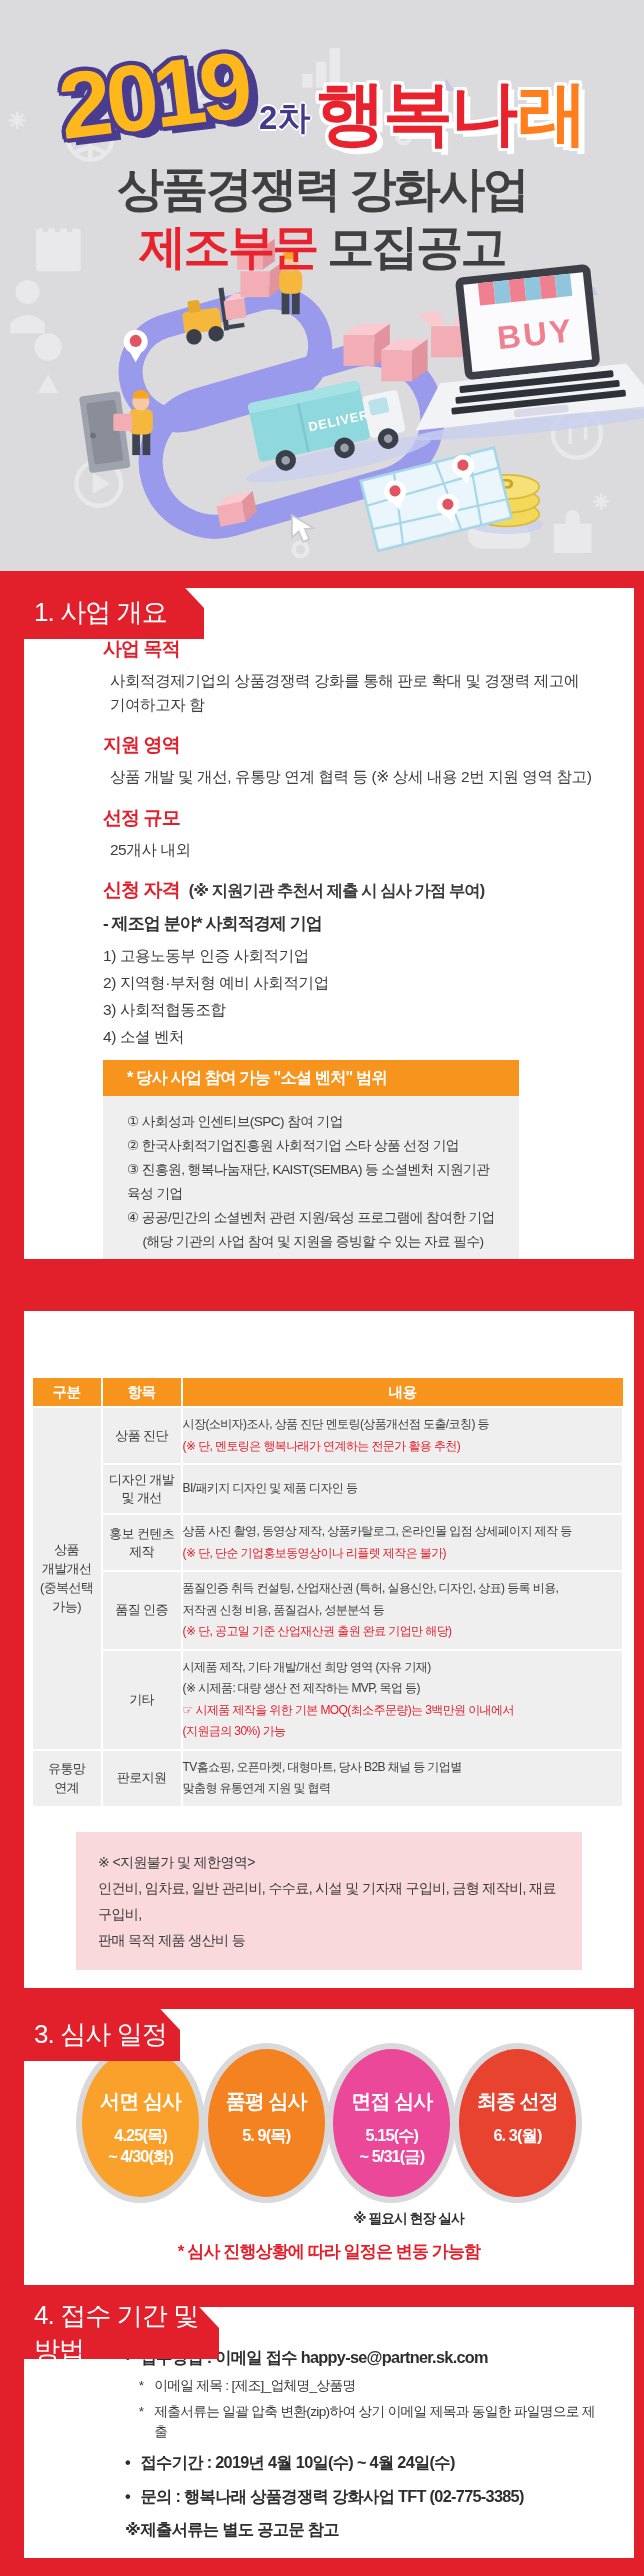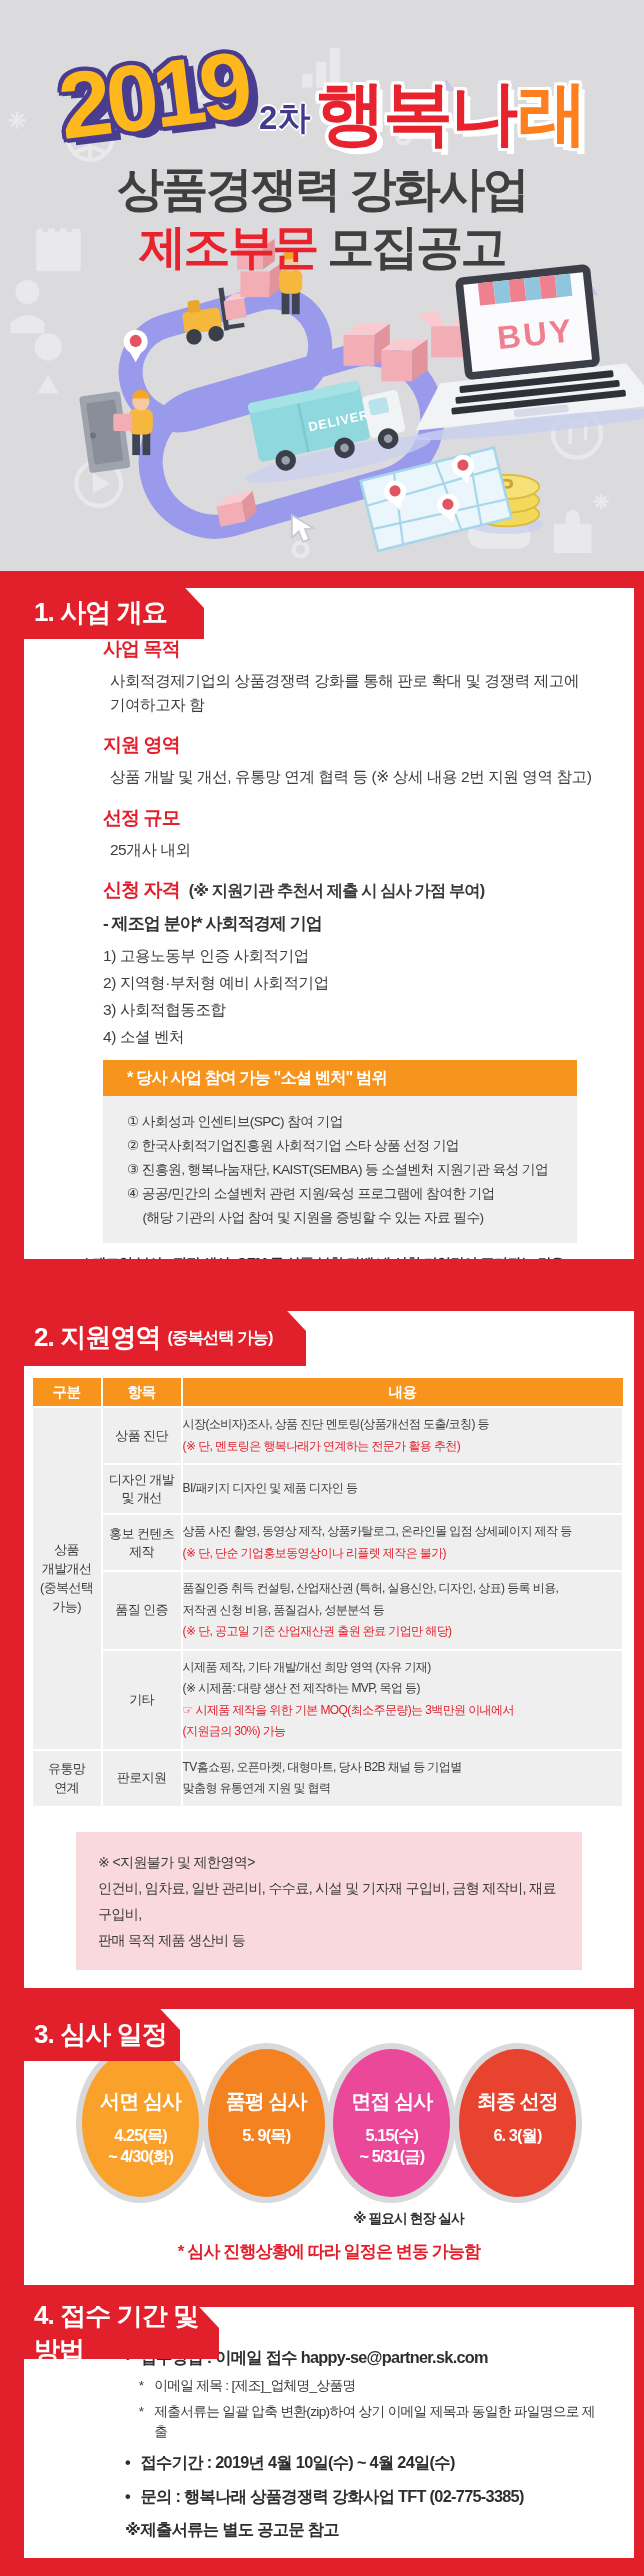--- a/index.html
+++ b/index.html
@@ -20,21 +20,21 @@
   .brand{display:inline-block;font-size:70px;font-weight:900;letter-spacing:-2.6px;color:#E8232E;line-height:1;
     margin-bottom:-5.2px;
     text-shadow:3.4px 0 0 #fff,-3.4px 0 0 #fff,0 3.4px 0 #fff,0 -3.4px 0 #fff,2.6px 2.6px 0 #fff,-2.6px 2.6px 0 #fff,2.6px -2.6px 0 #fff,-2.6px -2.6px 0 #fff,6px 6px 0 #fff;}
   .brand-last{color:#FF7F1E;}
   .title-line2{margin-top:18px;font-size:47px;font-weight:700;letter-spacing:-2.6px;color:#3F3F3F;line-height:1.2;}
   .title-line3{margin-top:1.7px;font-size:47px;font-weight:900;letter-spacing:-2.6px;color:#3F3F3F;line-height:1.2;}
   .title-red{color:#E8232E;}
 
   
   .white-box{position:absolute;left:24px;width:610px;background:#FFFFFF;overflow:hidden;box-sizing:border-box;}
-  .badge{position:absolute;left:0;background:#E2202C;color:#fff;font-weight:bold;z-index:5;
+  .badge{position:absolute;left:0;background:#E2202C;color:#fff;font-weight:normal;z-index:5;
     display:flex;align-items:center;box-sizing:border-box;padding-left:34px;
     clip-path:polygon(0 0,calc(100% - 20.6px) 0,100% 22px,100% 100%,0 100%);}
   .badge .b-main{font-size:26px;letter-spacing:-0.9px;}
   .badge .b-small{font-size:16.3px;margin-left:6.9px;letter-spacing:-0.9px;}
 
   #box1{top:588px;height:671px;padding:48px 34px 0 79px;}
   #badge1{top:586px;width:204px;height:53px;}
   #box2{top:1311px;height:677px;padding:67px 0 0 0;}
   #badge2{top:1309px;width:306px;height:57px;}
   #box3{top:2009px;height:276px;padding:34px 0 0 0;}
@@ -42,21 +42,21 @@
   #box4{top:2307px;height:251px;padding:39px 34px 0 101px;}
   #badge4{top:2306px;width:219px;height:53px;}
 
   
   .h-red{color:#E2202C;font-size:19px;font-weight:bold;letter-spacing:-0.9px;margin:0 0 6.9px 0;}
   .body-text{color:#3D3D3D;font-size:15.5px;line-height:24px;letter-spacing:-0.4px;margin:0 0 15.5px 6.9px;white-space:pre-line;}
   .elig-head{margin:3.4px 0 8.6px 0;}
   .elig-note{color:#3A3A3A;font-size:16.3px;font-weight:bold;letter-spacing:-0.9px;margin-left:5.2px;}
   .elig-sub{color:#333;font-size:17px;font-weight:bold;letter-spacing:-0.9px;margin:0 0 6.9px 0;}
   .elig-item{color:#3D3D3D;font-size:15.5px;line-height:27px;letter-spacing:-0.4px;}
-  .venture{width:474px;margin-top:10.3px;}
+  .venture{width:416px;margin-top:10.3px;}
   .venture-title{background:#F7941D;color:#fff;font-size:16.3px;font-weight:bold;letter-spacing:-0.9px;
     height:36px;display:flex;align-items:center;padding-left:24px;box-sizing:border-box;}
   .venture-body{background:#EFEFEF;padding:13.7px 13.7px 13.7px 24px;}
   .venture-item{color:#3D3D3D;font-size:13.7px;line-height:24px;letter-spacing:-0.6px;}
   .venture-item.indent{padding-left:15.5px;}
   .footnote1{color:#2E2E2E;font-size:14px;font-weight:bold;letter-spacing:-0.6px;margin:12px 0 0 -19px;}
 
   
   table.sup{border-collapse:collapse;margin-left:8.6px;width:591px;table-layout:fixed;}
   table.sup th{background:#F7941D;color:#fff;font-size:14.6px;font-weight:bold;height:26px;
@@ -305,24 +305,20 @@
         <div class="venture-item">① 사회성과 인센티브(SPC) 참여 기업</div>
         <div class="venture-item">② 한국사회적기업진흥원 사회적기업 스타 상품 선정 기업</div>
         <div class="venture-item">③ 진흥원, 행복나눔재단, KAIST(SEMBA) 등 소셜벤처 지원기관 육성 기업</div>
         <div class="venture-item">④ 공공/민간의 소셜벤처 관련 지원/육성 프로그램에 참여한 기업</div>
         <div class="venture-item indent">(해당 기관의 사업 참여 및 지원을 증빙할 수 있는 자료 필수)</div>
       </div>
     </div>
     <div class="footnote1">* 제조업 분야 : 직접 생산, OEM 등 상품 부착 라벨 내 신청 기업명이 표기되는 경우</div>
   </div>
 
-  <div class="badge" id="badge2">
-    <span class="b-main">2. 지원영역</span>
-      <span class="b-small">(중복선택 가능)</span>
-  </div>
   <div class="white-box" id="box2">
     <table class="sup">
       <thead>
         <tr>
           <th style="width:66px;">구분</th>
           <th style="width:76px;">항목</th>
           <th>내용</th>
         </tr>
       </thead>
       <tbody>

